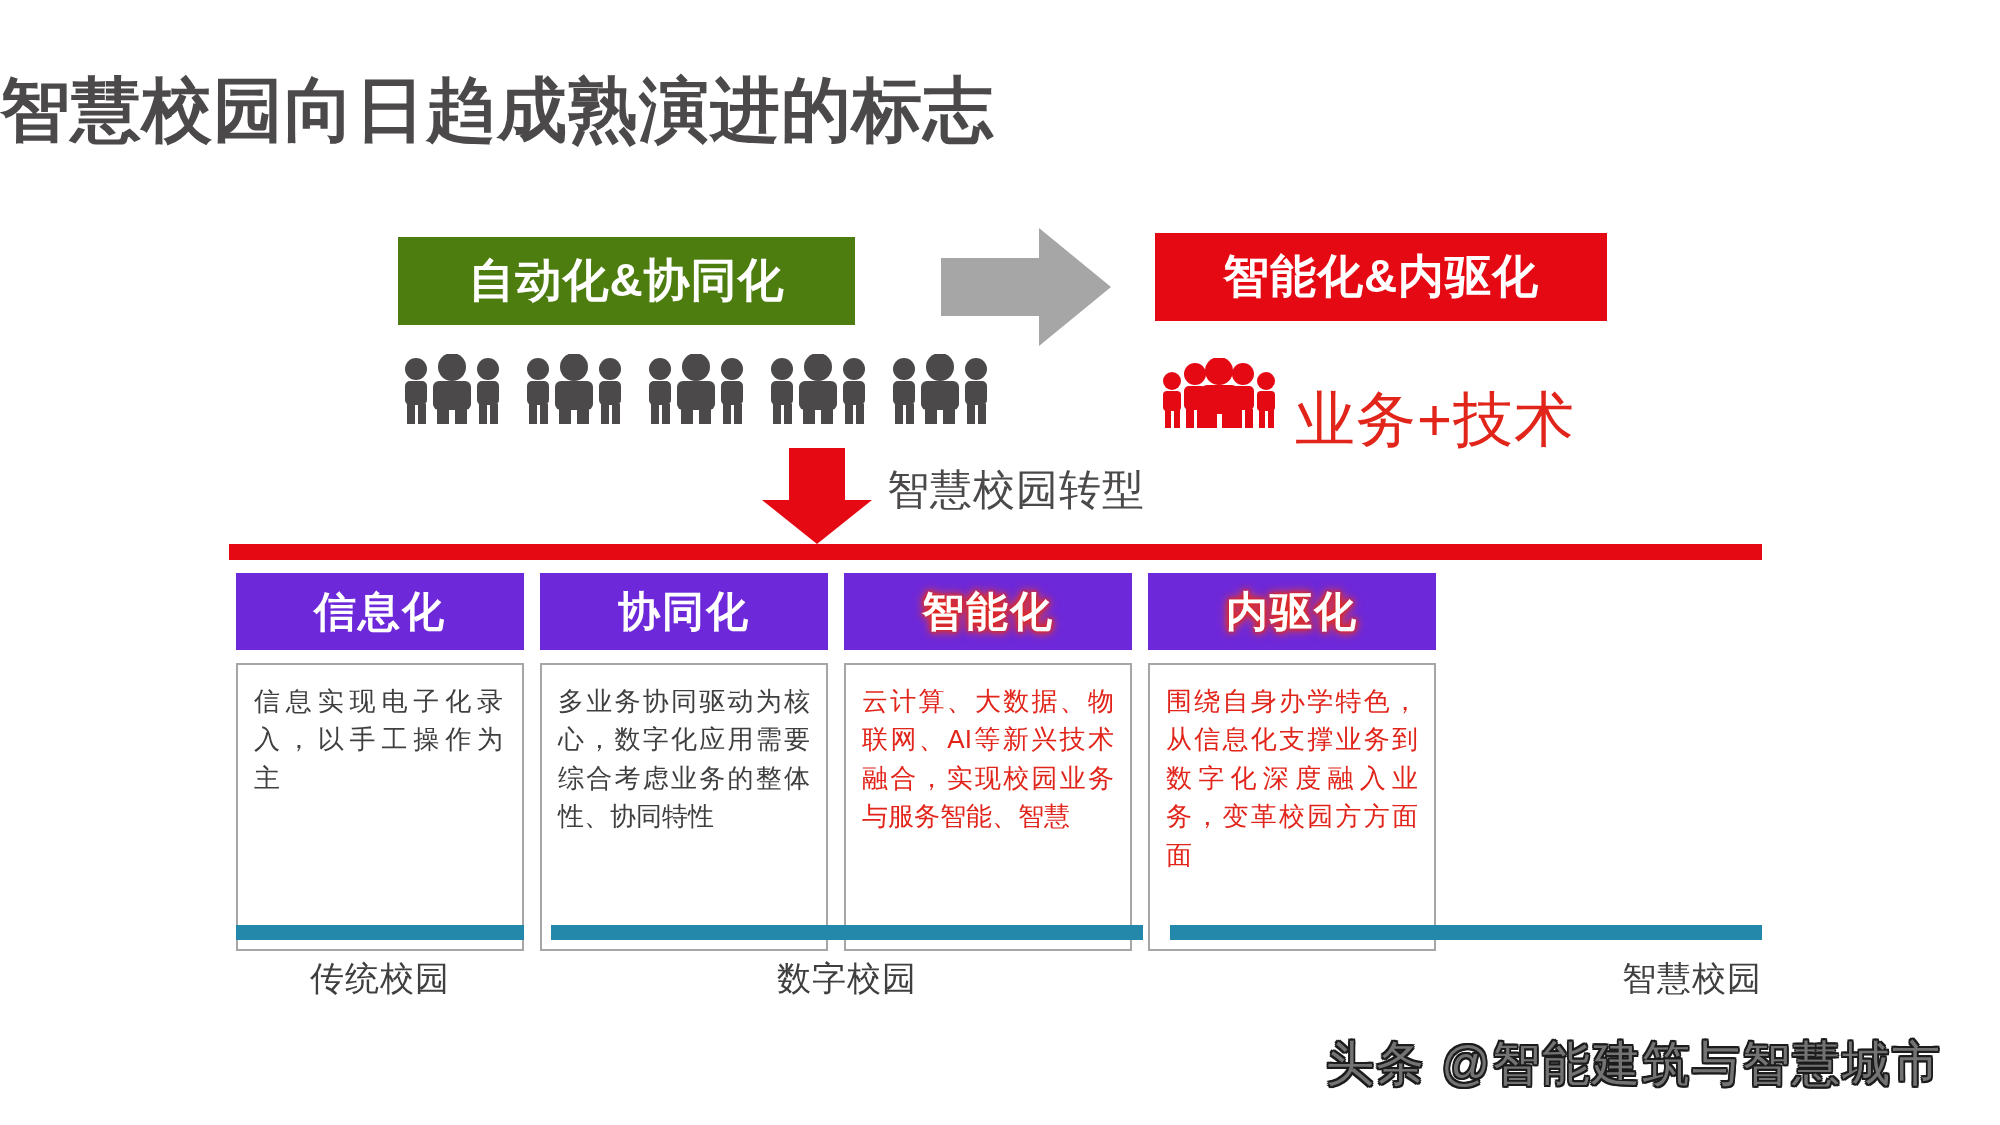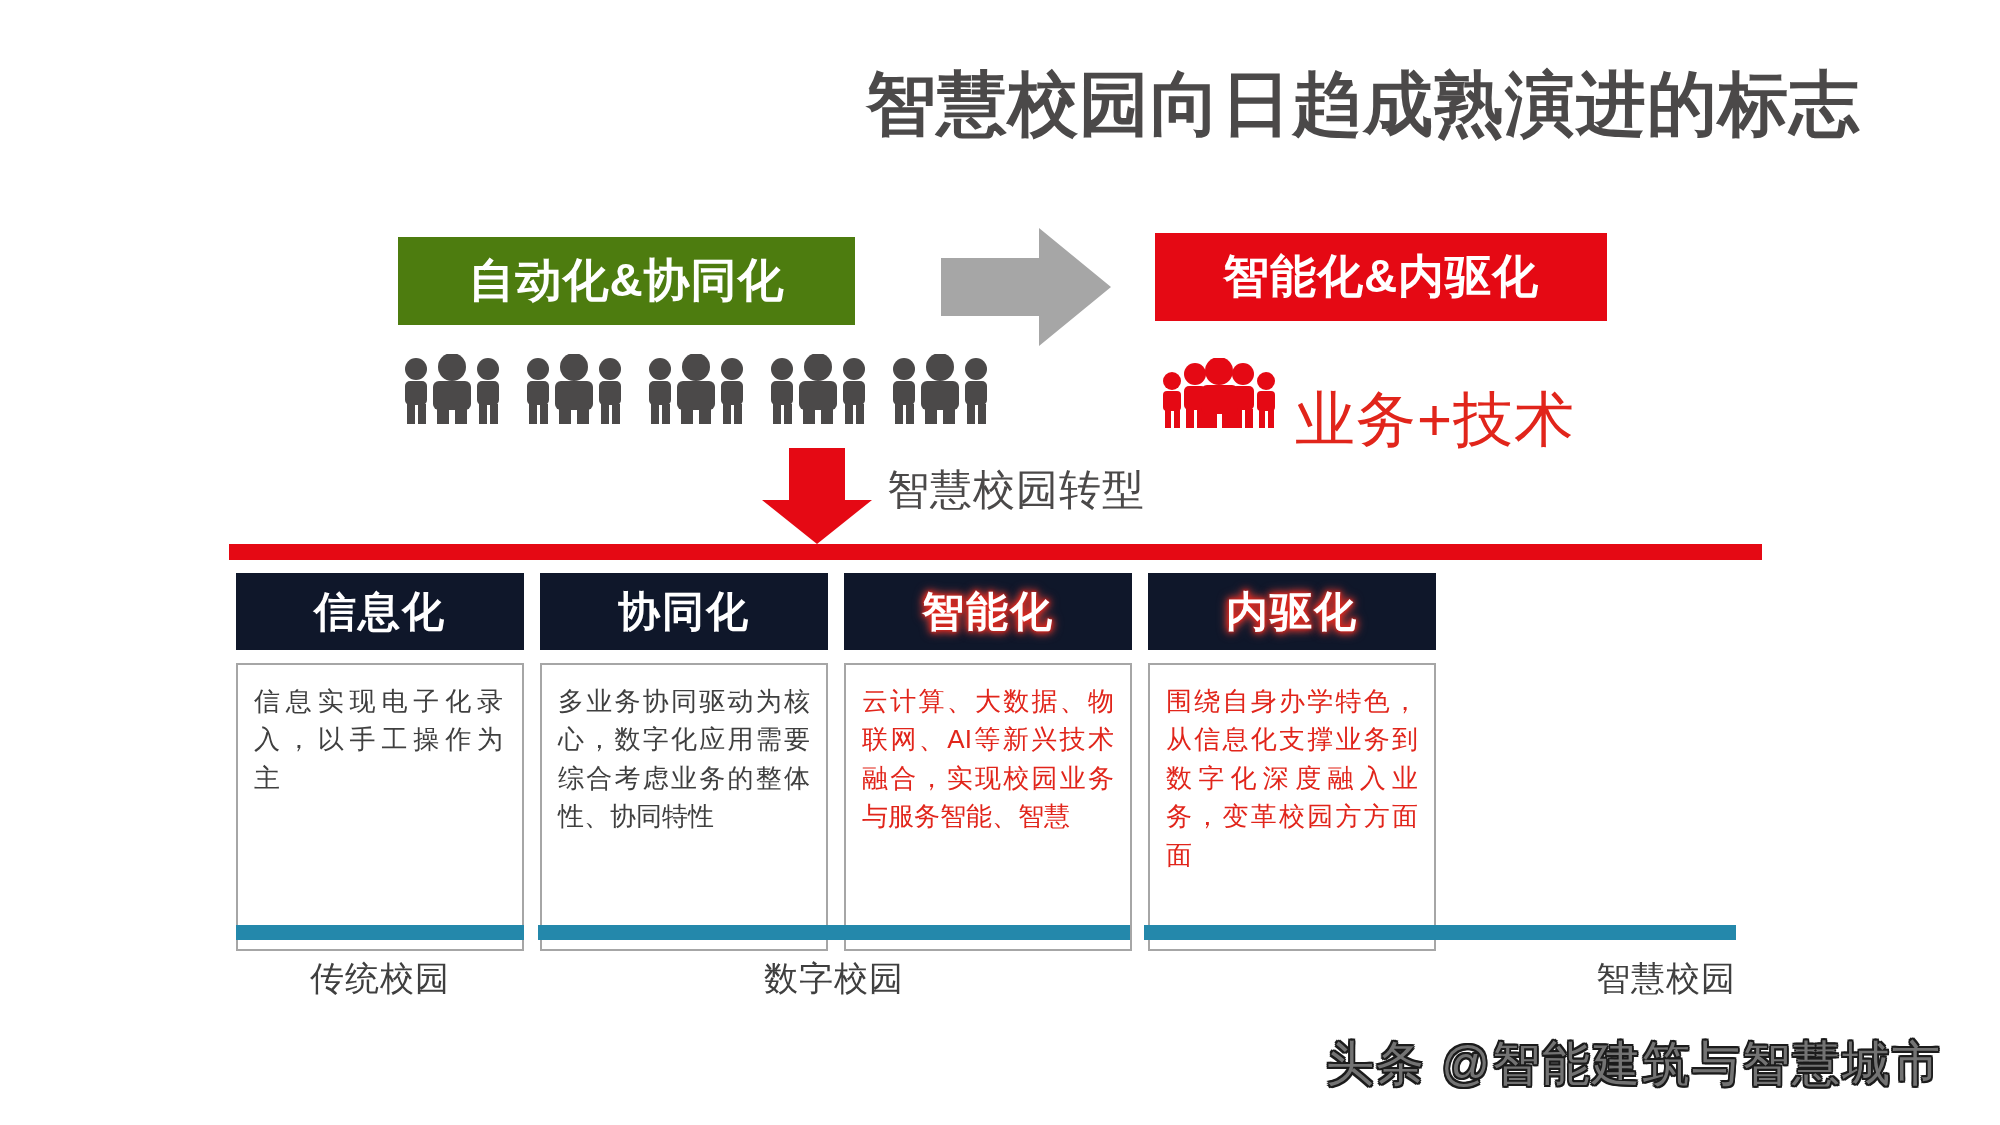--- a/index.html
+++ b/index.html
@@ -18,23 +18,23 @@
     position: relative;
     width: 2000px;
     height: 1125px;
     background: #ffffff;
   }
 
   
   .page-title {
     position: absolute;
     left: 0;
-    top: 66px;
+    top: 72px;
     width: 1860px;
-    text-align: right;
+    text-align: left;
     font-size: 70px;
     font-weight: bold;
     color: #4b4949;
     letter-spacing: 1px;
     line-height: 1.1;
   }
 
   
   .stage-box {
     position: absolute;
@@ -135,21 +135,21 @@
     display: flex;
     gap: 16px;
   }
   .col {
     width: 288px;
     display: flex;
     flex-direction: column;
   }
   .col-header {
     height: 77px;
-    background: #0f172a;
+    background: #6d28d9;
     display: flex;
     align-items: center;
     justify-content: center;
     font-size: 42px;
     font-weight: bold;
     color: #ffffff;
     letter-spacing: 2px;
   }
   .col-header.accent {
     text-shadow:
@@ -176,21 +176,21 @@
   .col-body.accent p { color: #e1251b; }
   .col-body.loose p { text-align-last: left; letter-spacing: 3px; }
 
   
   .phases {
     position: absolute;
     left: 236px;
     top: 925px;
     width: 1528px;
     display: flex;
-    gap: 14px;
+    gap: 27px;
   }
   .phase {
     display: flex;
     flex-direction: column;
     align-items: center;
   }
   .phase.p1 { width: 288px; }
   .phase.p2 { width: 592px; }
   .phase.p3 { width: 592px; align-items: flex-end; }
   .phase-bar {

